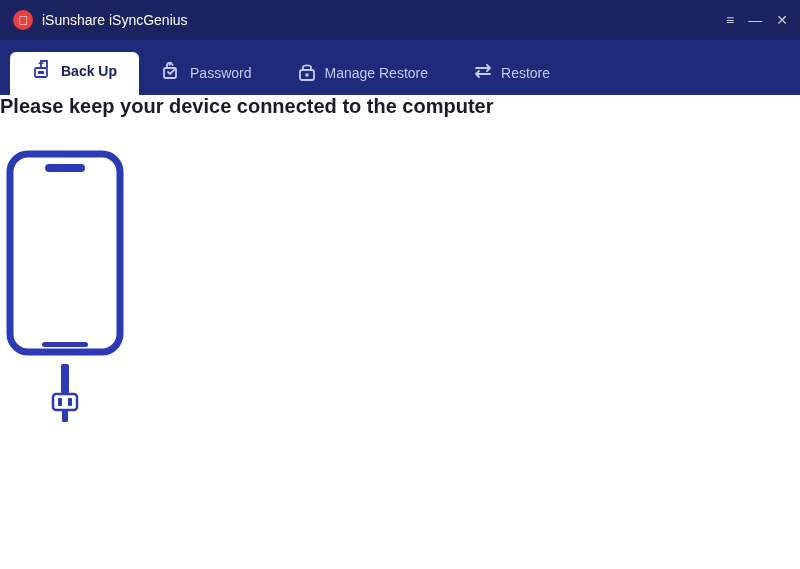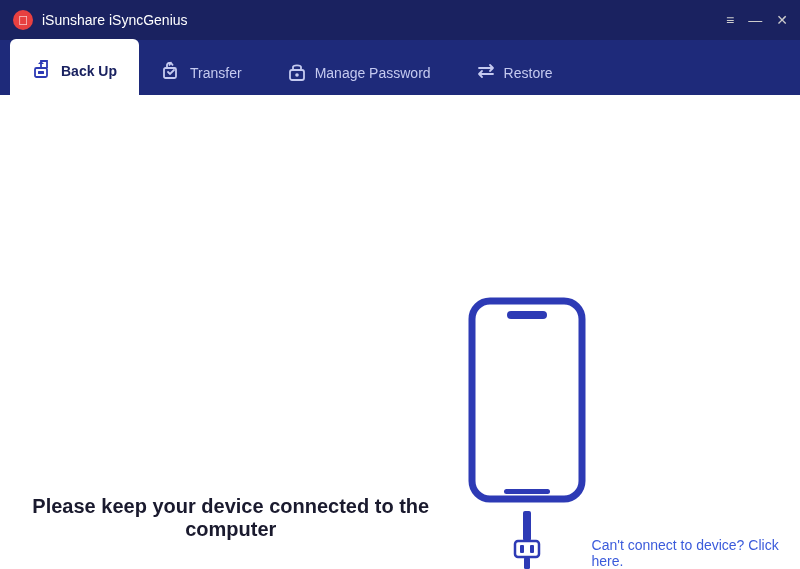--- a/index.html
+++ b/index.html
@@ -61,21 +61,21 @@
       display: flex;
       align-items: flex-end;
       padding: 0 10px;
       gap: 0;
     }
 
     .tab {
       display: flex;
       align-items: center;
       gap: 7px;
-      padding: 19px 22px 10px 22px;
+      padding: 6px 22px 10px 22px;
       cursor: pointer;
       color: #c5caf0;
       font-size: 14px;
       border-radius: 6px 6px 0 0;
       position: relative;
       bottom: 0;
     }
 
     .tab.active {
       background: #fff;
@@ -87,24 +87,23 @@
     .tab-icon {
       font-size: 18px;
       line-height: 1;
     }
 
     
     .main {
       background: #fff;
       height: calc(569px - 40px - 55px);
       display: flex;
-      flex-direction: row;
-      align-items: flex-end;
+      flex-direction: column;
+      align-items: flex-start;
       justify-content: flex-start;
-      padding-top: 30px;
     }
 
     .main-title {
       font-size: 20px;
       font-weight: 700;
       color: #1a1a2e;
       margin-bottom: 28px;
       text-align: center;
     }
 
@@ -169,31 +168,31 @@
   </div>
   <div class="tab">
     <span class="tab-icon">
       <svg width="22" height="22" viewBox="0 0 22 22" xmlns="http://www.w3.org/2000/svg">
         <rect x="3" y="8" width="12" height="10" rx="1.5" fill="none" stroke="#c5caf0" stroke-width="1.8"></rect>
         <path d="M6 8 L6 5 C6 3.9 6.9 3 8 3 L10 3" fill="none" stroke="#c5caf0" stroke-width="1.8"></path>
         <path d="M8 5.5 L10 3 L12 5.5" fill="none" stroke="#c5caf0" stroke-width="1.8"></path>
         <path d="M7 12 L9 14 L13 10" fill="none" stroke="#c5caf0" stroke-width="1.8" stroke-linecap="round"></path>
       </svg>
     </span>
-    <span>Transfer</span>
+    <span>Password</span>
   </div>
   <div class="tab">
     <span class="tab-icon">
       <svg width="22" height="22" viewBox="0 0 22 22" xmlns="http://www.w3.org/2000/svg">
         <rect x="4" y="10" width="14" height="10" rx="2" fill="none" stroke="#c5caf0" stroke-width="1.8"></rect>
         <path d="M7 10 L7 7 C7 4.8 15 4.8 15 7 L15 10" fill="none" stroke="#c5caf0" stroke-width="1.8"></path>
         <circle cx="11" cy="15" r="1.8" fill="#c5caf0"></circle>
       </svg>
     </span>
-    <span>Manage Password</span>
+    <span>Manage Restore</span>
   </div>
   <div class="tab">
     <span class="tab-icon">
       <svg width="22" height="22" viewBox="0 0 22 22" xmlns="http://www.w3.org/2000/svg">
         <path d="M4 8 L18 8 M15 5 L18 8 L15 11" stroke="#c5caf0" stroke-width="1.8" fill="none" stroke-linecap="round" stroke-linejoin="round"></path>
         <path d="M18 14 L4 14 M7 11 L4 14 L7 17" stroke="#c5caf0" stroke-width="1.8" fill="none" stroke-linecap="round" stroke-linejoin="round"></path>
       </svg>
     </span>
     <span>Restore</span>
   </div>
@@ -219,14 +218,13 @@
 
       <rect x="10" y="30" width="24" height="16" rx="3" fill="none" stroke="#2d3ab5" stroke-width="2.5"></rect>
 
       <rect x="15" y="34" width="4" height="8" rx="1" fill="#2d3ab5"></rect>
       <rect x="25" y="34" width="4" height="8" rx="1" fill="#2d3ab5"></rect>
 
       <rect x="19" y="46" width="6" height="12" rx="1.5" fill="#2d3ab5"></rect>
     </svg>
   </div>
 
-  <a class="connect-link" href="#">Can't connect to device? Click here.</a>
 </div>
 
 </body></html>

